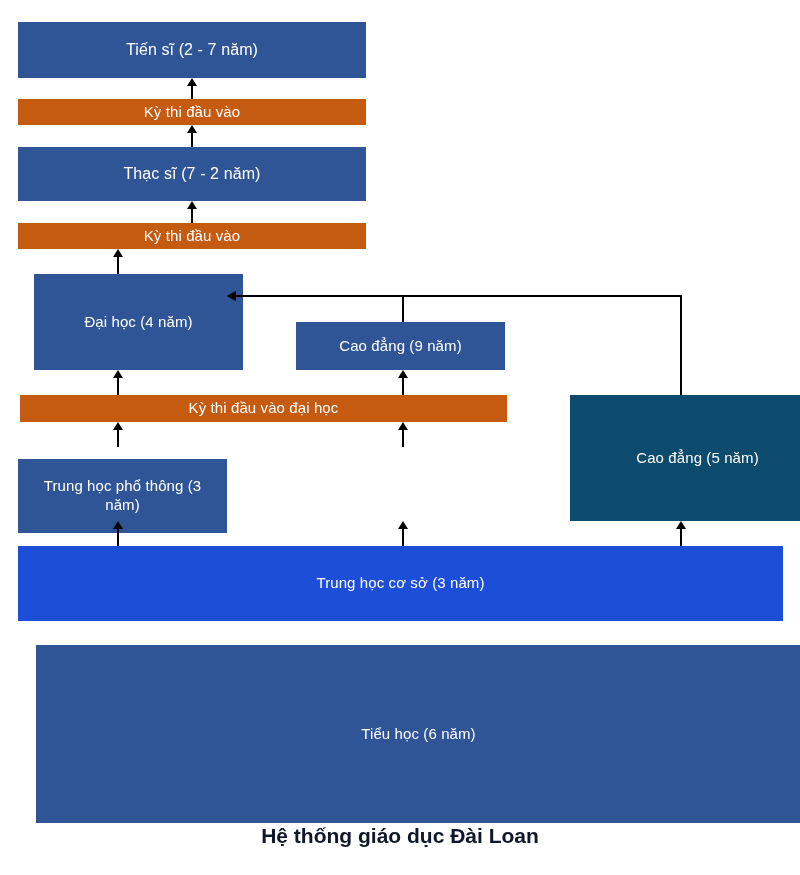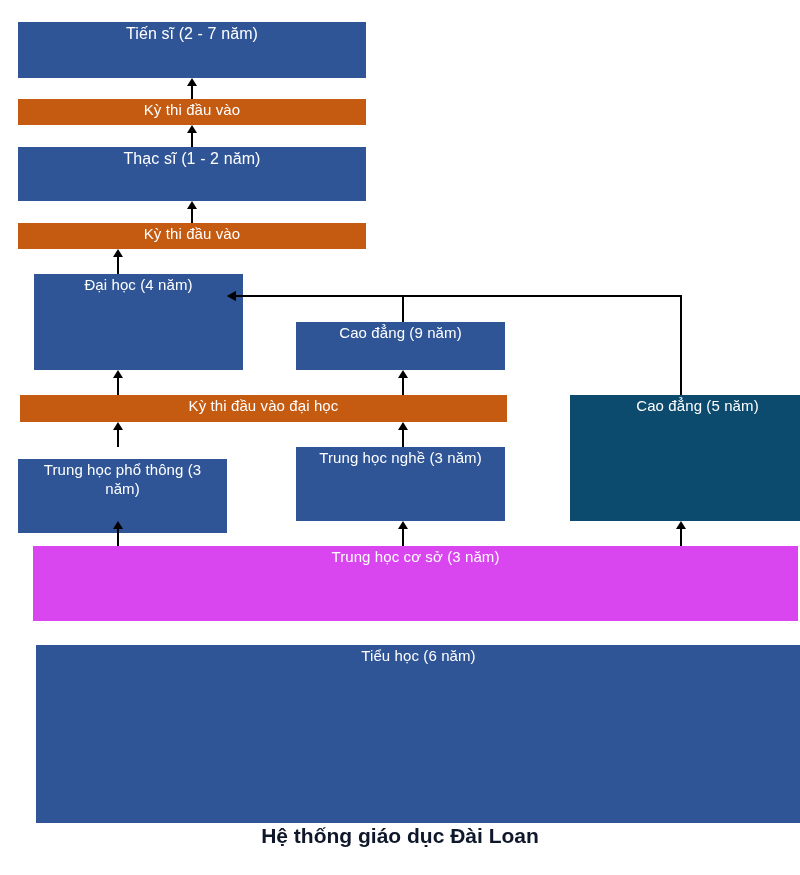--- a/index.html
+++ b/index.html
@@ -14,21 +14,21 @@
     position: relative;
     width: 800px;
     height: 875px;
     background: #ffffff;
     overflow: hidden;
   }
   .box {
     position: absolute;
     box-sizing: border-box;
     display: flex;
-    align-items: flex-start;
+    align-items: center;
     justify-content: center;
     text-align: center;
     color: #ffffff;
     font-size: 15px;
     line-height: 1.25;
     padding: 2px 8px;
     letter-spacing: 0.1px;
   }
   .box.blue   { background: #2f5597; }
   .box.orange { background: #c55a11; }
@@ -77,44 +77,41 @@
 
 <div id="canvas">
 
   <div class="box blue" style="left: 18px; top: 22px; width: 348px; height: 56px; font-size: 16px; background: rgb(47, 85, 151);">
       <span>Tiến sĩ (2 - 7 năm)</span>
     </div>
   <div class="box orange" style="left: 18px; top: 99px; width: 348px; height: 26px; font-size: 15px; background: rgb(197, 90, 17);">
       <span>Kỳ thi đầu vào</span>
     </div>
   <div class="box blue" style="left: 18px; top: 147px; width: 348px; height: 54px; font-size: 16px; background: rgb(47, 85, 151);">
-      <span>Thạc sĩ (1 - 2 năm)</span>
+      <span>Thạc sĩ (7 - 2 năm)</span>
     </div>
   <div class="box orange" style="left: 18px; top: 223px; width: 348px; height: 26px; font-size: 15px; background: rgb(197, 90, 17);">
       <span>Kỳ thi đầu vào</span>
     </div>
   <div class="box blue" style="left: 18px; top: 274px; width: 209px; height: 96px; font-size: 15px; background: rgb(47, 85, 151); margin-left: 16px;">
       <span>Đại học (4 năm)</span>
     </div>
   <div class="box blue" style="left: 296px; top: 322px; width: 209px; height: 48px; font-size: 15px; background: rgb(47, 85, 151);">
       <span>Cao đẳng (9 năm)</span>
     </div>
   <div class="box orange" style="left: 20px; top: 395px; width: 487px; height: 27px; font-size: 15px; background: rgb(197, 90, 17);">
       <span>Kỳ thi đầu vào đại học</span>
     </div>
   <div class="box blue" style="left: 18px; top: 447px; width: 209px; height: 74px; font-size: 15px; background: rgb(47, 85, 151); margin-top: 12px;">
       <span>Trung học phổ thông (3 năm)</span>
     </div>
-  <div class="box blue" style="left: 296px; top: 447px; width: 209px; height: 74px; font-size: 15px; background: rgb(47, 85, 151);">
-      <span>Trung học nghề (3 năm)</span>
-    </div>
   <div class="box blue" style="left: 570px; top: 395px; width: 255px; height: 126px; font-size: 15px; background: #0c4a6e;">
       <span>Cao đẳng (5 năm)</span>
     </div>
-  <div class="box blue" style="left: 18px; top: 546px; width: 765px; height: 75px; font-size: 15px; background: #d946ef; margin-left: 15px;">
+  <div class="box blue" style="left: 18px; top: 546px; width: 765px; height: 75px; font-size: 15px; background: #1d4ed8;">
       <span>Trung học cơ sở (3 năm)</span>
     </div>
   <div class="box blue" style="left: 36px; top: 645px; width: 765px; height: 178px; font-size: 15px; background: rgb(47, 85, 151);">
       <span>Tiểu học (6 năm)</span>
     </div>
 
   <div id="connector-layer">
       <div class="vline" style="left: 191px; top: 84px; height: 15px; background: rgb(0, 0, 0);"></div>
       <div class="arrow-up" style="left: 187px; top: 78px; border-bottom-color: rgb(0, 0, 0);"></div>
       <div class="vline" style="left: 191px; top: 131px; height: 16px; background: rgb(0, 0, 0);"></div>

